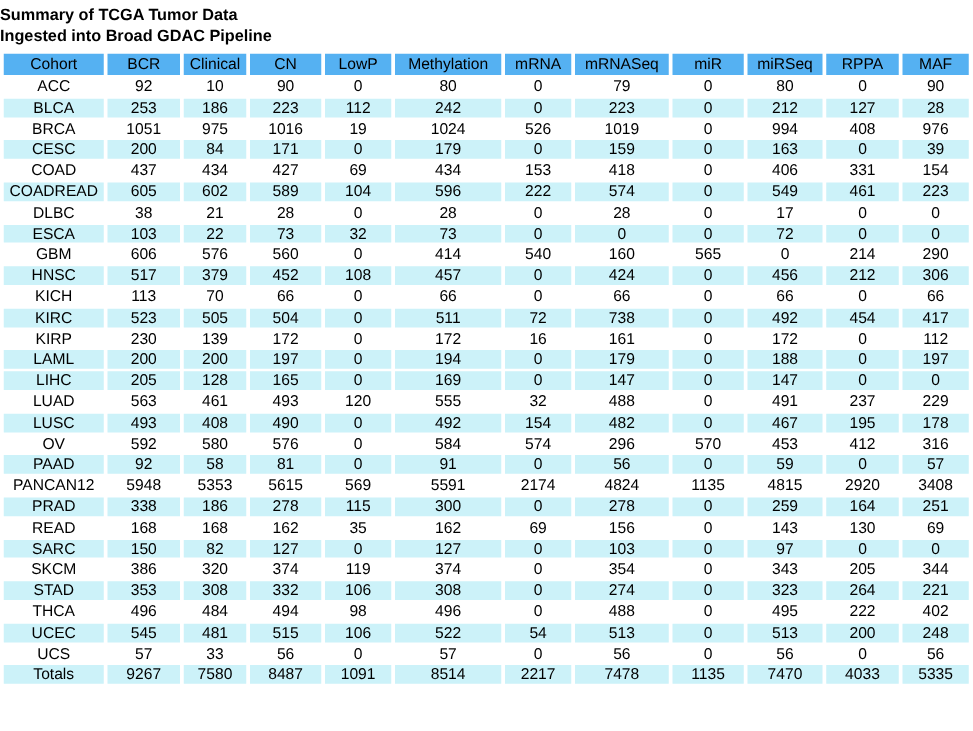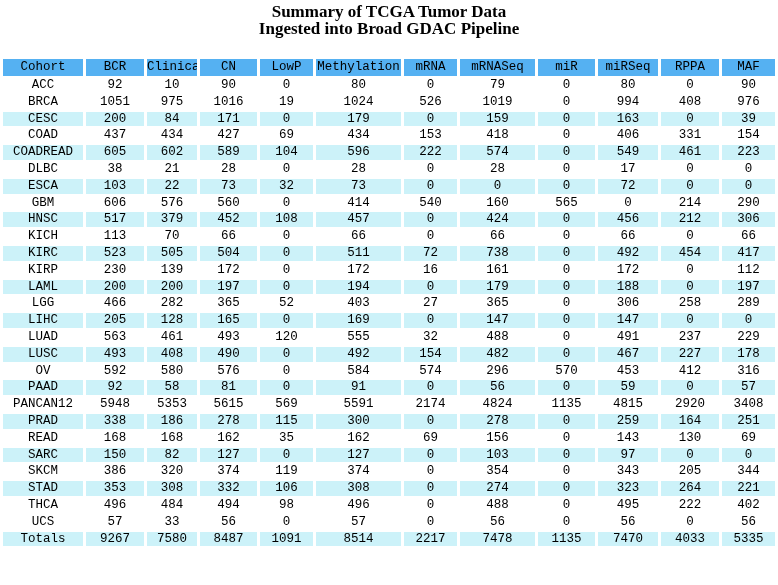--- a/index.html
+++ b/index.html
@@ -14,34 +14,31 @@
   }
   body {
     width: 778px;
     height: 585px;
     overflow: hidden;
     background: var(--page-bg);
     color: var(--text);
     font-family: "Liberation Sans", sans-serif;
   }
   .title-block {
-    text-align: center;
     padding-top: 3px;
     font-weight: bold;
-    font-size: 17px;
+    font-size: 13px;
     line-height: 17px;
-    font-family: Liberation Serif, serif;
   }
   table.summary {
     width: 778px;
     table-layout: fixed;
     border-collapse: separate;
     border-spacing: 3px 2px;
-    margin-top: 20px;
-    font-family: Liberation Mono, monospace;
+    margin-top: 4px;
   }
   col.c0  { width: 80px; }
   col.c1  { width: 58px; }
   col.c2  { width: 50px; }
   col.c3  { width: 57px; }
   col.c4  { width: 53px; }
   col.c5  { width: 85px; }
   col.c6  { width: 53px; }
   col.c7  { width: 75px; }
   col.c8  { width: 57px; }
@@ -118,20 +115,34 @@
         <td>90</td>
         <td>0</td>
         <td>80</td>
         <td>0</td>
         <td>79</td>
         <td>0</td>
         <td>80</td>
         <td>0</td>
         <td>90</td>
       </tr>
+      <tr class="stripe">
+        <td>BLCA</td>
+        <td>253</td>
+        <td>186</td>
+        <td>223</td>
+        <td>112</td>
+        <td>242</td>
+        <td>0</td>
+        <td>223</td>
+        <td>0</td>
+        <td>212</td>
+        <td>127</td>
+        <td>28</td>
+      </tr>
       <tr>
         <td>BRCA</td>
         <td>1051</td>
         <td>975</td>
         <td>1016</td>
         <td>19</td>
         <td>1024</td>
         <td>526</td>
         <td>1019</td>
         <td>0</td>
@@ -286,34 +297,20 @@
         <td>197</td>
         <td>0</td>
         <td>194</td>
         <td>0</td>
         <td>179</td>
         <td>0</td>
         <td>188</td>
         <td>0</td>
         <td>197</td>
       </tr>
-      <tr>
-        <td>LGG</td>
-        <td>466</td>
-        <td>282</td>
-        <td>365</td>
-        <td>52</td>
-        <td>403</td>
-        <td>27</td>
-        <td>365</td>
-        <td>0</td>
-        <td>306</td>
-        <td>258</td>
-        <td>289</td>
-      </tr>
       <tr class="stripe">
         <td>LIHC</td>
         <td>205</td>
         <td>128</td>
         <td>165</td>
         <td>0</td>
         <td>169</td>
         <td>0</td>
         <td>147</td>
         <td>0</td>
@@ -339,21 +336,21 @@
         <td>LUSC</td>
         <td>493</td>
         <td>408</td>
         <td>490</td>
         <td>0</td>
         <td>492</td>
         <td>154</td>
         <td>482</td>
         <td>0</td>
         <td>467</td>
-        <td>227</td>
+        <td>195</td>
         <td>178</td>
       </tr>
       <tr>
         <td>OV</td>
         <td>592</td>
         <td>580</td>
         <td>576</td>
         <td>0</td>
         <td>584</td>
         <td>574</td>
@@ -468,20 +465,34 @@
         <td>494</td>
         <td>98</td>
         <td>496</td>
         <td>0</td>
         <td>488</td>
         <td>0</td>
         <td>495</td>
         <td>222</td>
         <td>402</td>
       </tr>
+      <tr class="stripe">
+        <td>UCEC</td>
+        <td>545</td>
+        <td>481</td>
+        <td>515</td>
+        <td>106</td>
+        <td>522</td>
+        <td>54</td>
+        <td>513</td>
+        <td>0</td>
+        <td>513</td>
+        <td>200</td>
+        <td>248</td>
+      </tr>
       <tr>
         <td>UCS</td>
         <td>57</td>
         <td>33</td>
         <td>56</td>
         <td>0</td>
         <td>57</td>
         <td>0</td>
         <td>56</td>
         <td>0</td>

